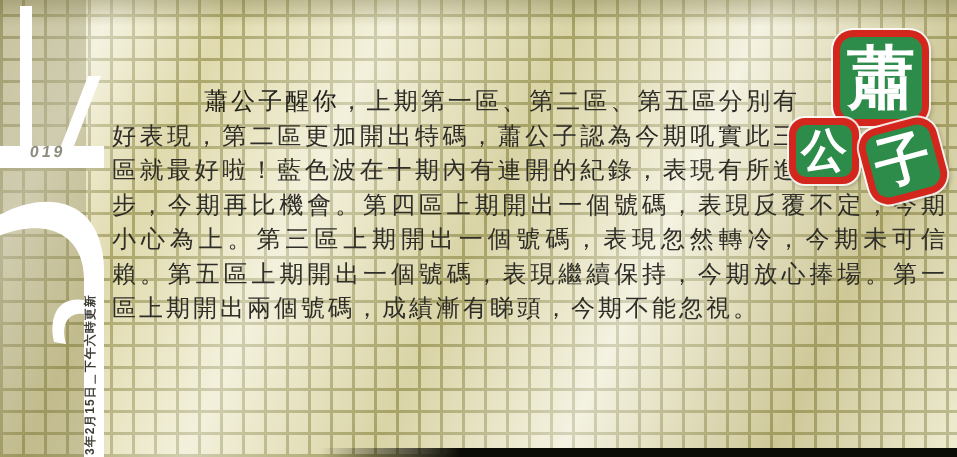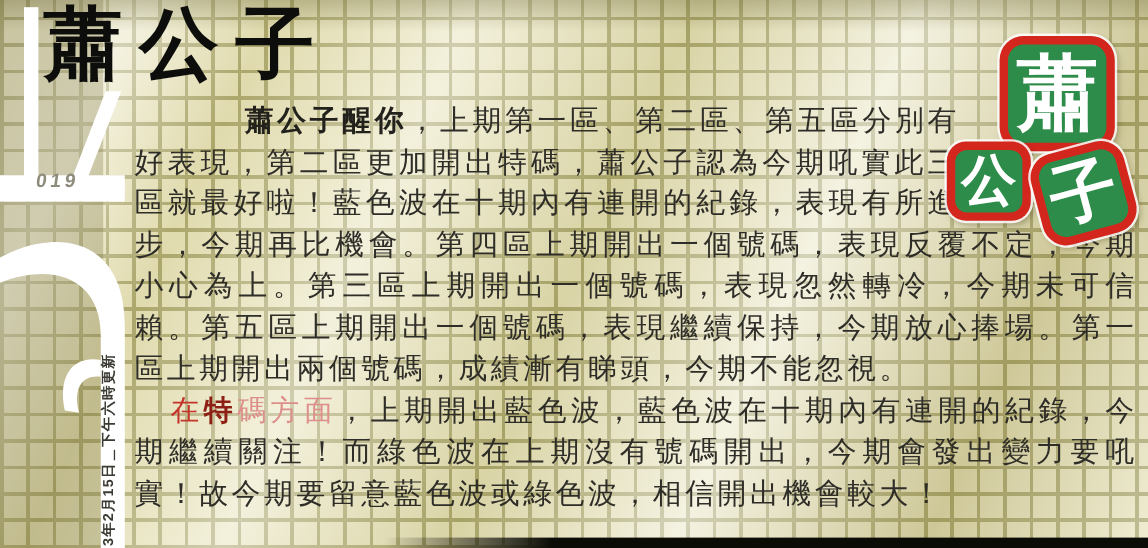--- a/index.html
+++ b/index.html
@@ -55,21 +55,21 @@
   .article{
     position:absolute;left:112px;top:84px;width:836px;
     font-family:"Liberation Serif", serif;
     font-size:24px;line-height:34.5px;letter-spacing:3px;color:#2e2d27;
     text-align:justify;
   }
   .logo-spacer{float:right;width:148px;height:102px;}
   .article p{margin:0;}
   .p1{text-indent:92px;}
   .p2{text-indent:30px;}
-  .lead{font-weight:bold;color:#22211c;}
+  .lead{font-weight:normal;color:#22211c;}
   .red-a{color:#c5352c;}
   .red-b{color:#8e1f14;font-weight:bold;}
   .red-c{color:#dd8f8c;}
   .bottom-bar{position:absolute;bottom:0;left:320px;right:0;height:9px;
     background:linear-gradient(90deg, rgba(12,12,6,0) 0, #0c0c06 140px);}
 </style>
 </head>
 <body>
 
 <div class="page">
@@ -81,38 +81,36 @@
     <polygon points="88,76 101,76 67,164 54,164" fill="#ffffff"></polygon>
     <rect x="0" y="146" width="104" height="22" fill="#ffffff"></rect>
     <path d="M -6,218 C 44,188 104,196 104,272 L 104,457 L 84,457 L 84,280 C 84,232 44,216 -6,238 Z" fill="#ffffff"></path>
     <path d="M 84,300 C 60,296 48,314 54,342 L 66,344 C 60,322 70,312 84,314 Z" fill="#ffffff"></path>
   </svg>
 
   <div class="issue-number">019</div>
 
   <div class="date-vert">3年2月15日＿下午六時更新</div>
 
-  <h1 class="masthead">蕭公子</h1>
 
   <div class="stamp-logo">
     <div class="stamp stamp-top">
       <div class="inner"></div>
       <div class="ch">蕭</div>
     </div>
     <div class="stamp stamp-left">
       <div class="inner"></div>
       <div class="ch">公</div>
     </div>
     <div class="stamp stamp-right">
       <div class="inner"></div>
       <div class="ch">子</div>
     </div>
   </div>
 
   <div class="article">
     <div class="logo-spacer"></div>
     <p class="p1"><span class="lead">蕭公子醒你</span><span>，上期第一區、第二區、第五區分別有好表現，第二區更加開出特碼，蕭公子認為今期吼實此三區就最好啦！藍色波在十期內有連開的紀錄，表現有所進步，今期再比機會。第四區上期開出一個號碼，表現反覆不定，今期小心為上。第三區上期開出一個號碼，表現忽然轉冷，今期未可信賴。第五區上期開出一個號碼，表現繼續保持，今期放心捧場。第一區上期開出兩個號碼，成績漸有睇頭，今期不能忽視。</span></p>
-    <p class="p2"><span class="red-a">在</span><span class="red-b">特</span><span class="red-c">碼方面</span><span>，上期開出藍色波，藍色波在十期內有連開的紀錄，今期繼續關注！而綠色波在上期沒有號碼開出，今期會發出變力要吼實！故今期要留意藍色波或綠色波，相信開出機會較大！</span></p>
   </div>
 
   <div class="bottom-bar"></div>
 
 </div>
 
 </body></html>

